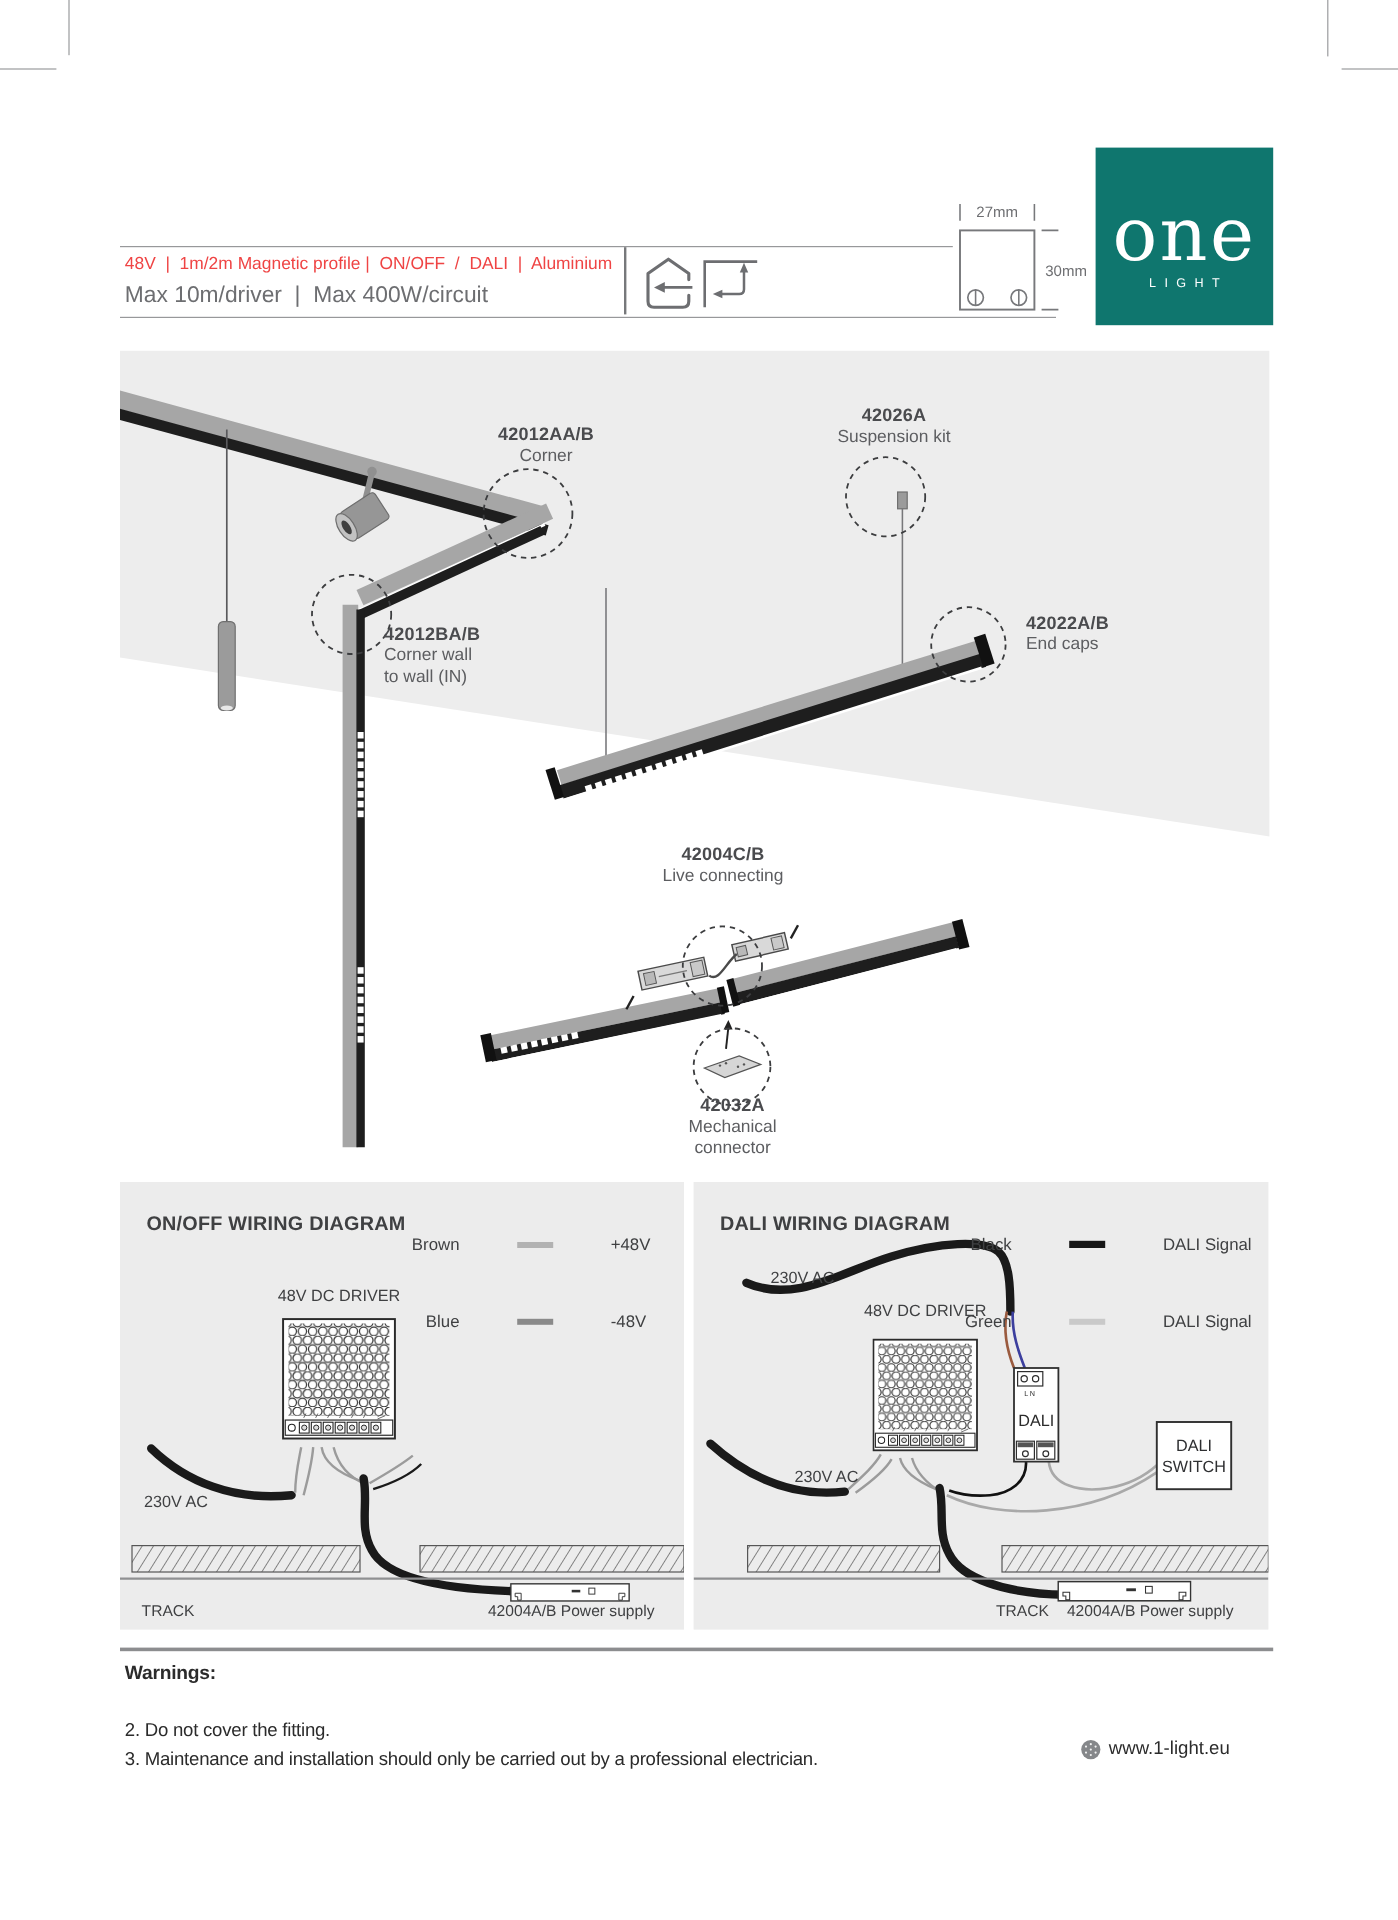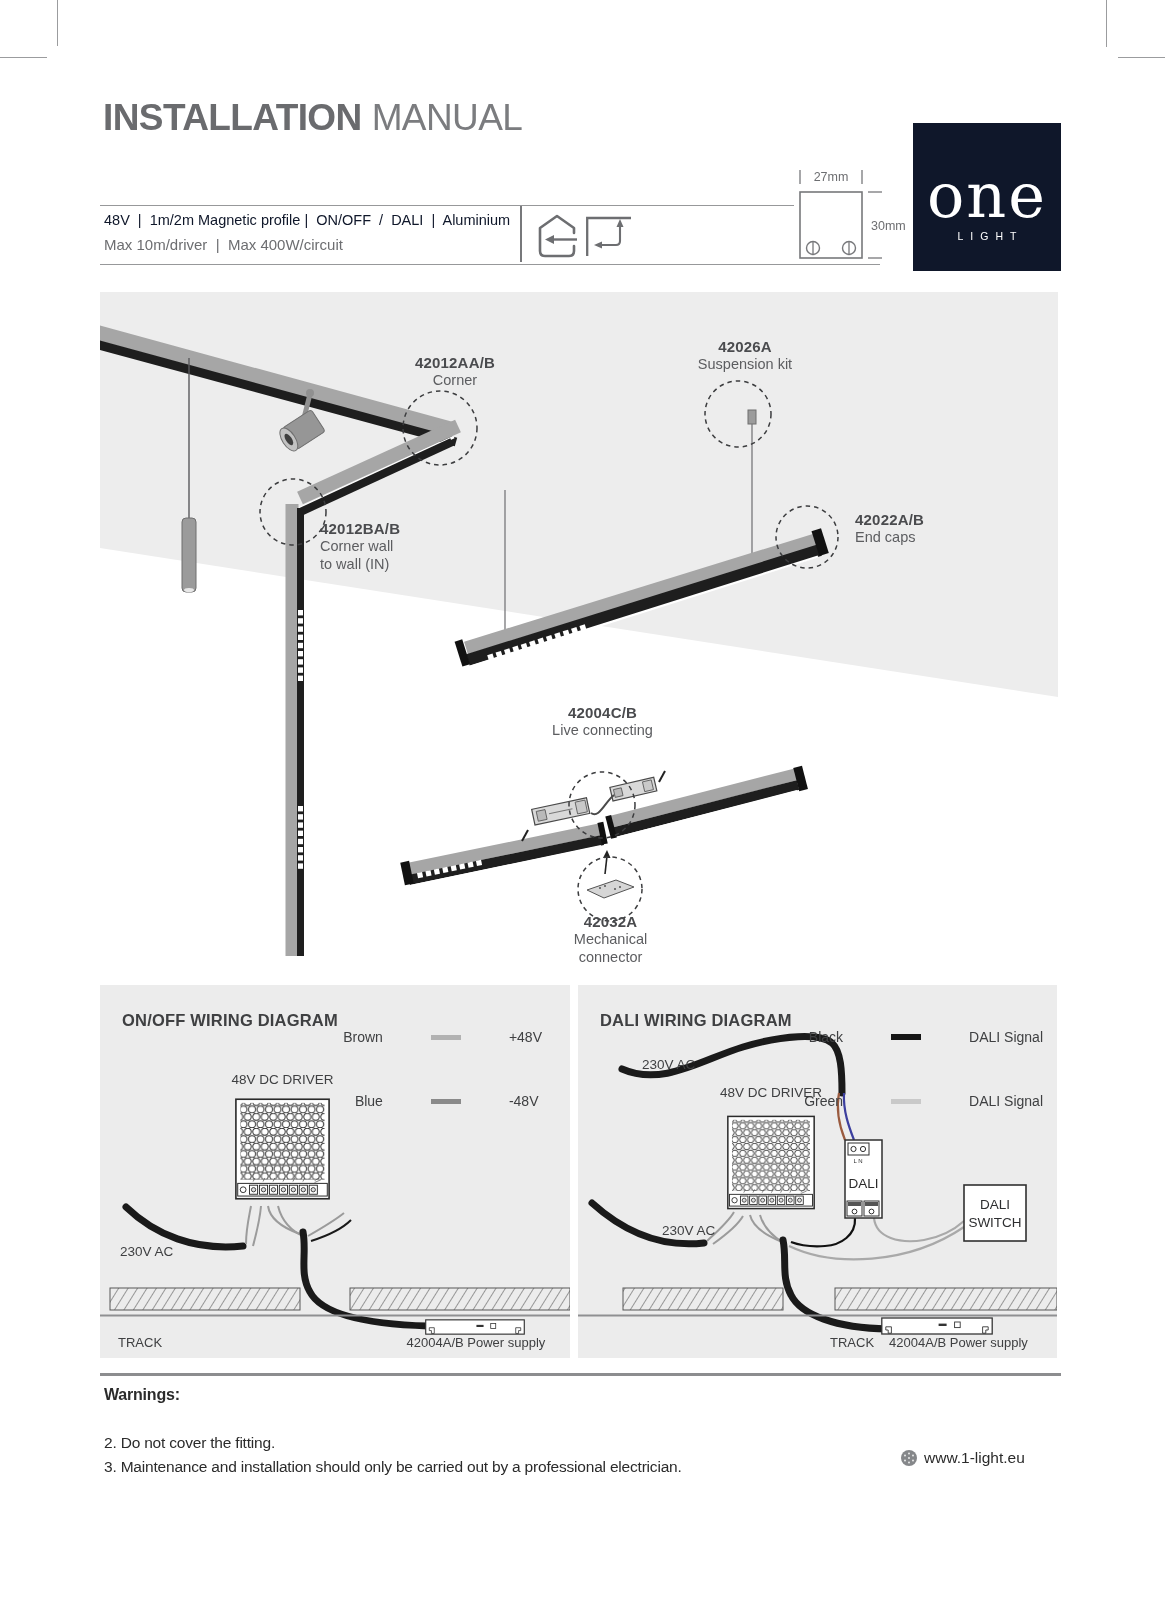--- a/index.html
+++ b/index.html
@@ -9,22 +9,22 @@
   .cropmark{position:absolute;background:#9b9c9e;}
   svg{display:block;font-family:inherit;}
   svg text{font-family:"Liberation Sans",sans-serif;}
 
   
   .title{left:103px;top:97px;font-size:37px;letter-spacing:-0.6px;color:#6a6b6e;white-space:nowrap;}
   .title .bold{font-weight:700;}
   .title .light{font-weight:400;color:#7b7c7f;margin-left:10px;}
   .models{left:103px;top:146px;font-size:30px;color:#6d6e71;}
   .rule{position:absolute;background:#97989a;height:1.2px;}
-  .spec1{left:104px;top:212px;font-size:14.5px;color:#0f172a;white-space:pre;}
-  .spec2{left:104px;top:236px;font-size:15px;color:#6d6e71;white-space:pre;}
+  .spec1{left:104px;top:212px;font-size:14.5px;color:#ef4444;white-space:pre;}
+  .spec2{left:104px;top:236px;font-size:19px;color:#6d6e71;white-space:pre;}
   .vdiv{left:520px;top:206px;width:1.5px;height:56px;background:#77787b;}
   .logo{left:913px;top:123px;width:148px;height:148px;text-align:center;}
   .logo .one{display:block;font-family:"DejaVu Serif",serif;font-size:62px;line-height:1;
              color:#fff;margin-top:42px;letter-spacing:2px;}
   .logo .light{display:block;font-size:10.5px;letter-spacing:7px;color:#fff;margin-top:3px;padding-left:7px;}
 
   
   .assembly{left:100px;top:292px;width:958px;height:688px;}
   .co{position:absolute;line-height:1.22;font-size:14.5px;color:#5c5d60;}
   .co .code{font-weight:700;font-size:15px;color:#4a4b4e;letter-spacing:0.2px;}
@@ -107,23 +107,20 @@
   </defs>
 </svg>
 
 <div class="page">
 
   <div class="cropmark" style="left:57px;top:0;width:1px;height:46px"></div>
   <div class="cropmark" style="left:0;top:57px;width:47px;height:1px"></div>
   <div class="cropmark" style="left:1106px;top:0;width:1px;height:47px"></div>
   <div class="cropmark" style="left:1118px;top:57px;width:47px;height:1px"></div>
 
-  <div class="abs title">
-    <span class="bold">INSTALLATION</span><span class="light">MANUAL</span>
-  </div>
 
   <div class="rule" style="left:100px;top:205px;width:694px"></div>
   <div class="abs spec1">48V  |  1m/2m Magnetic profile |  ON/OFF  /  DALI  |  Aluminium</div>
   <div class="abs spec2">Max 10m/driver  |  Max 400W/circuit</div>
   <div class="rule" style="left:100px;top:264px;width:780px"></div>
   <div class="abs vdiv"></div>
 
   <svg class="abs" style="left:532px;top:212px" width="46" height="48" viewBox="0 0 46 48">
     <path d="M 42,21 L 42,16 L 25,4 L 8,16 L 8,39 Q 8,44 13,44 L 37,44 Q 42,44 42,39 L 42,34" fill="none" stroke="#6d6e71" stroke-width="2.6" stroke-linejoin="round" stroke-linecap="round"></path>
     <line x1="45" y1="27.5" x2="20" y2="27.5" stroke="#6d6e71" stroke-width="2.4"></line>
@@ -144,21 +141,21 @@
     <rect x="56" y="32" width="62" height="66" fill="#fff" stroke="#77787b" stroke-width="1.6"></rect>
     <circle cx="69" cy="88" r="6.5" fill="#fff" stroke="#77787b" stroke-width="1.4"></circle>
     <line x1="69" y1="81.5" x2="69" y2="94.5" stroke="#77787b" stroke-width="1.3"></line>
     <circle cx="105" cy="88" r="6.5" fill="#fff" stroke="#77787b" stroke-width="1.4"></circle>
     <line x1="105" y1="81.5" x2="105" y2="94.5" stroke="#77787b" stroke-width="1.3"></line>
     <line x1="124" y1="32" x2="138" y2="32" stroke="#77787b" stroke-width="1.3"></line>
     <line x1="124" y1="98" x2="138" y2="98" stroke="#77787b" stroke-width="1.3"></line>
     <text x="127" y="70" font-size="12.5" fill="#6d6e71">30mm</text>
   </svg>
 
-  <div class="abs logo" style="background:#0f172a">
+  <div class="abs logo" style="background:#0f766e">
     <span class="one">one</span>
     <span class="light">LIGHT</span>
   </div>
 
   <div class="abs assembly">
     <svg width="958" height="688" viewBox="0 0 958 688">
 
       <polygon points="0,0 958,0 958,405 0,256" fill="#ededed"></polygon>
 
       <line x1="-12" y1="38" x2="354" y2="138" stroke="#a6a6a6" stroke-width="15"></line>

